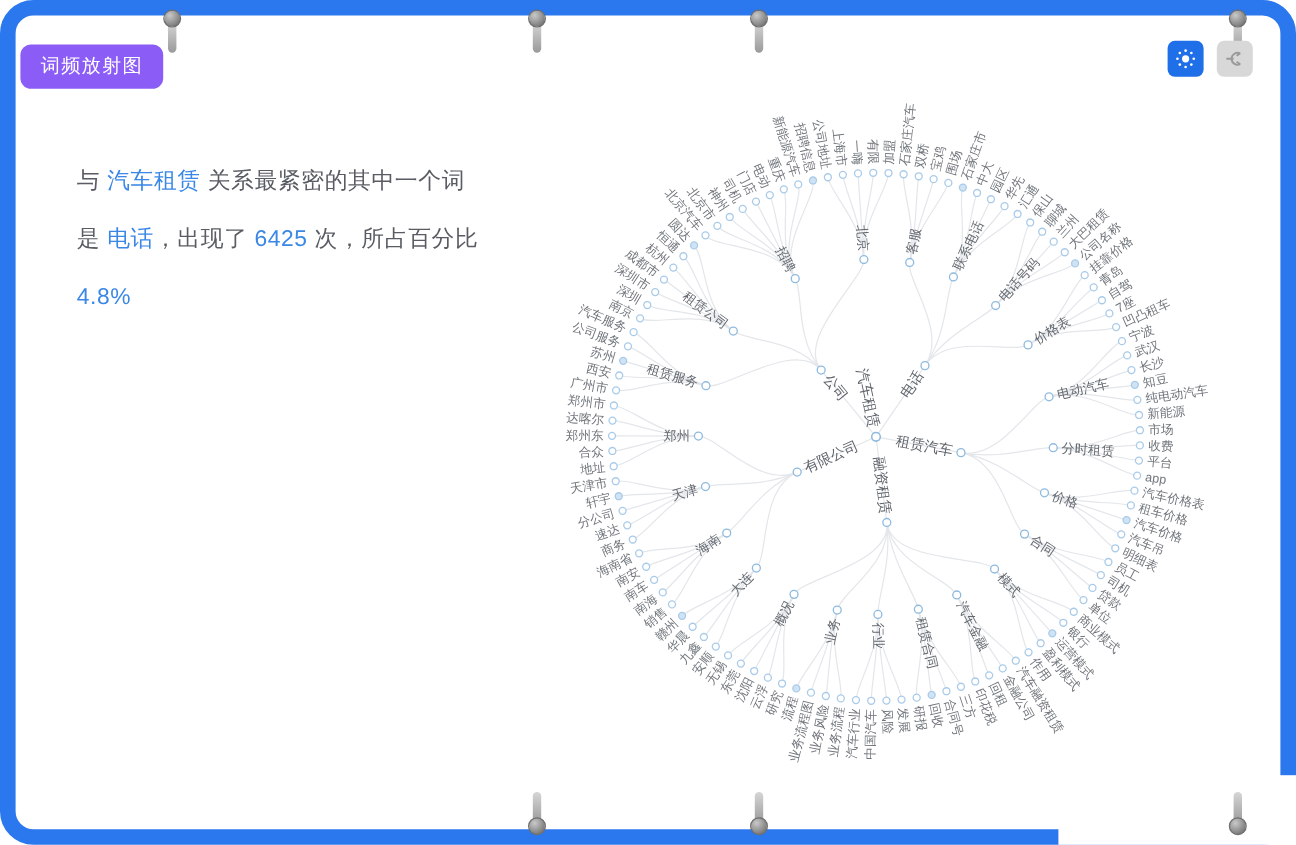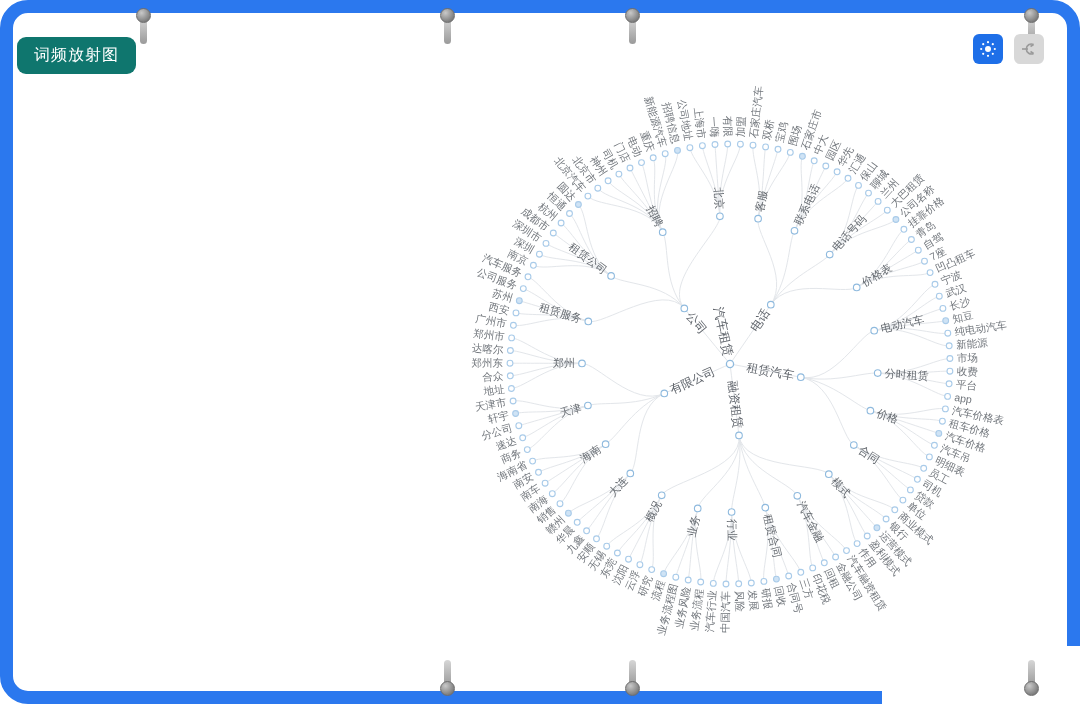--- a/index.html
+++ b/index.html
@@ -26,21 +26,21 @@
     background:radial-gradient(circle at 35% 30%, #c9c9c9, #7b7b7b 75%);
     border:1px solid #6e6e6e;
   }
   .pin.top .ball { top:0; }
   .pin.top .stem { top:10px; }
   .pin.bottom .ball { bottom:0; }
   .pin.bottom .stem { bottom:10px; }
 
   .badge {
     position:absolute; left:17px; top:37px; z-index:9;
-    background:#0f766e; color:#ffffff; font-size:16px; letter-spacing:1px;
+    background:#8b5cf6; color:#ffffff; font-size:16px; letter-spacing:1px;
     padding:8px 17px; border-radius:9px;
   }
   .toolbar { position:absolute; top:34px; right:36px; z-index:9; display:flex; gap:11px; }
   .tool-btn {
     width:30px; height:30px; border-radius:6px; border:none; cursor:pointer;
     display:flex; align-items:center; justify-content:center; padding:0;
   }
   .tool-btn.blue { background:#1e6fe8; }
   .tool-btn.grey { background:#d8d8d8; }
 
@@ -118,20 +118,21 @@
         <line x1="2" y1="9" x2="8" y2="9"></line>
         <path d="M13.5 4.5 A 5 5 0 1 0 13.5 13.5"></path>
         <line x1="13.5" y1="4.5" x2="10.5" y2="6.5"></line>
         <line x1="13.5" y1="13.5" x2="10.5" y2="11.5"></line>
       </svg>
     </span>
   </button>
 </div>
 
 <div class="insight">
+    <p><span class="">与 </span><span class="hl">汽车租赁</span><span class=""> 关系最紧密的其中一个词是 </span><span class="hl">电话</span><span class="">，出现了 </span><span class="hl">6425</span><span class=""> 次，</span><span class="">所占百分比 </span><span class="hl">4.8%</span></p>
   </div>
 
 <div class="chart-wrap">
   <svg id="radial-svg" width="640" height="628" viewBox="0 0 640 628">
       <path d="M348.1,170.7 C354.3,138.9 341.5,111.5 343.0,97.2" fill="none" stroke="#e3e6ea" stroke-width="1"></path>
       <path d="M348.1,170.7 C354.3,138.9 353.2,113.1 355.6,98.9" fill="none" stroke="#e3e6ea" stroke-width="1"></path>
       <path d="M348.1,170.7 C354.3,138.9 364.9,115.4 368.0,101.3" fill="none" stroke="#e3e6ea" stroke-width="1"></path>
       <path d="M348.1,170.7 C354.3,138.9 376.4,118.3 380.3,104.4" fill="none" stroke="#e3e6ea" stroke-width="1"></path>
       <path d="M384.5,182.8 C398.6,153.6 387.7,121.8 392.4,108.3" fill="none" stroke="#e3e6ea" stroke-width="1"></path>
       <path d="M384.5,182.8 C398.6,153.6 398.7,126.1 404.2,112.8" fill="none" stroke="#e3e6ea" stroke-width="1"></path>

